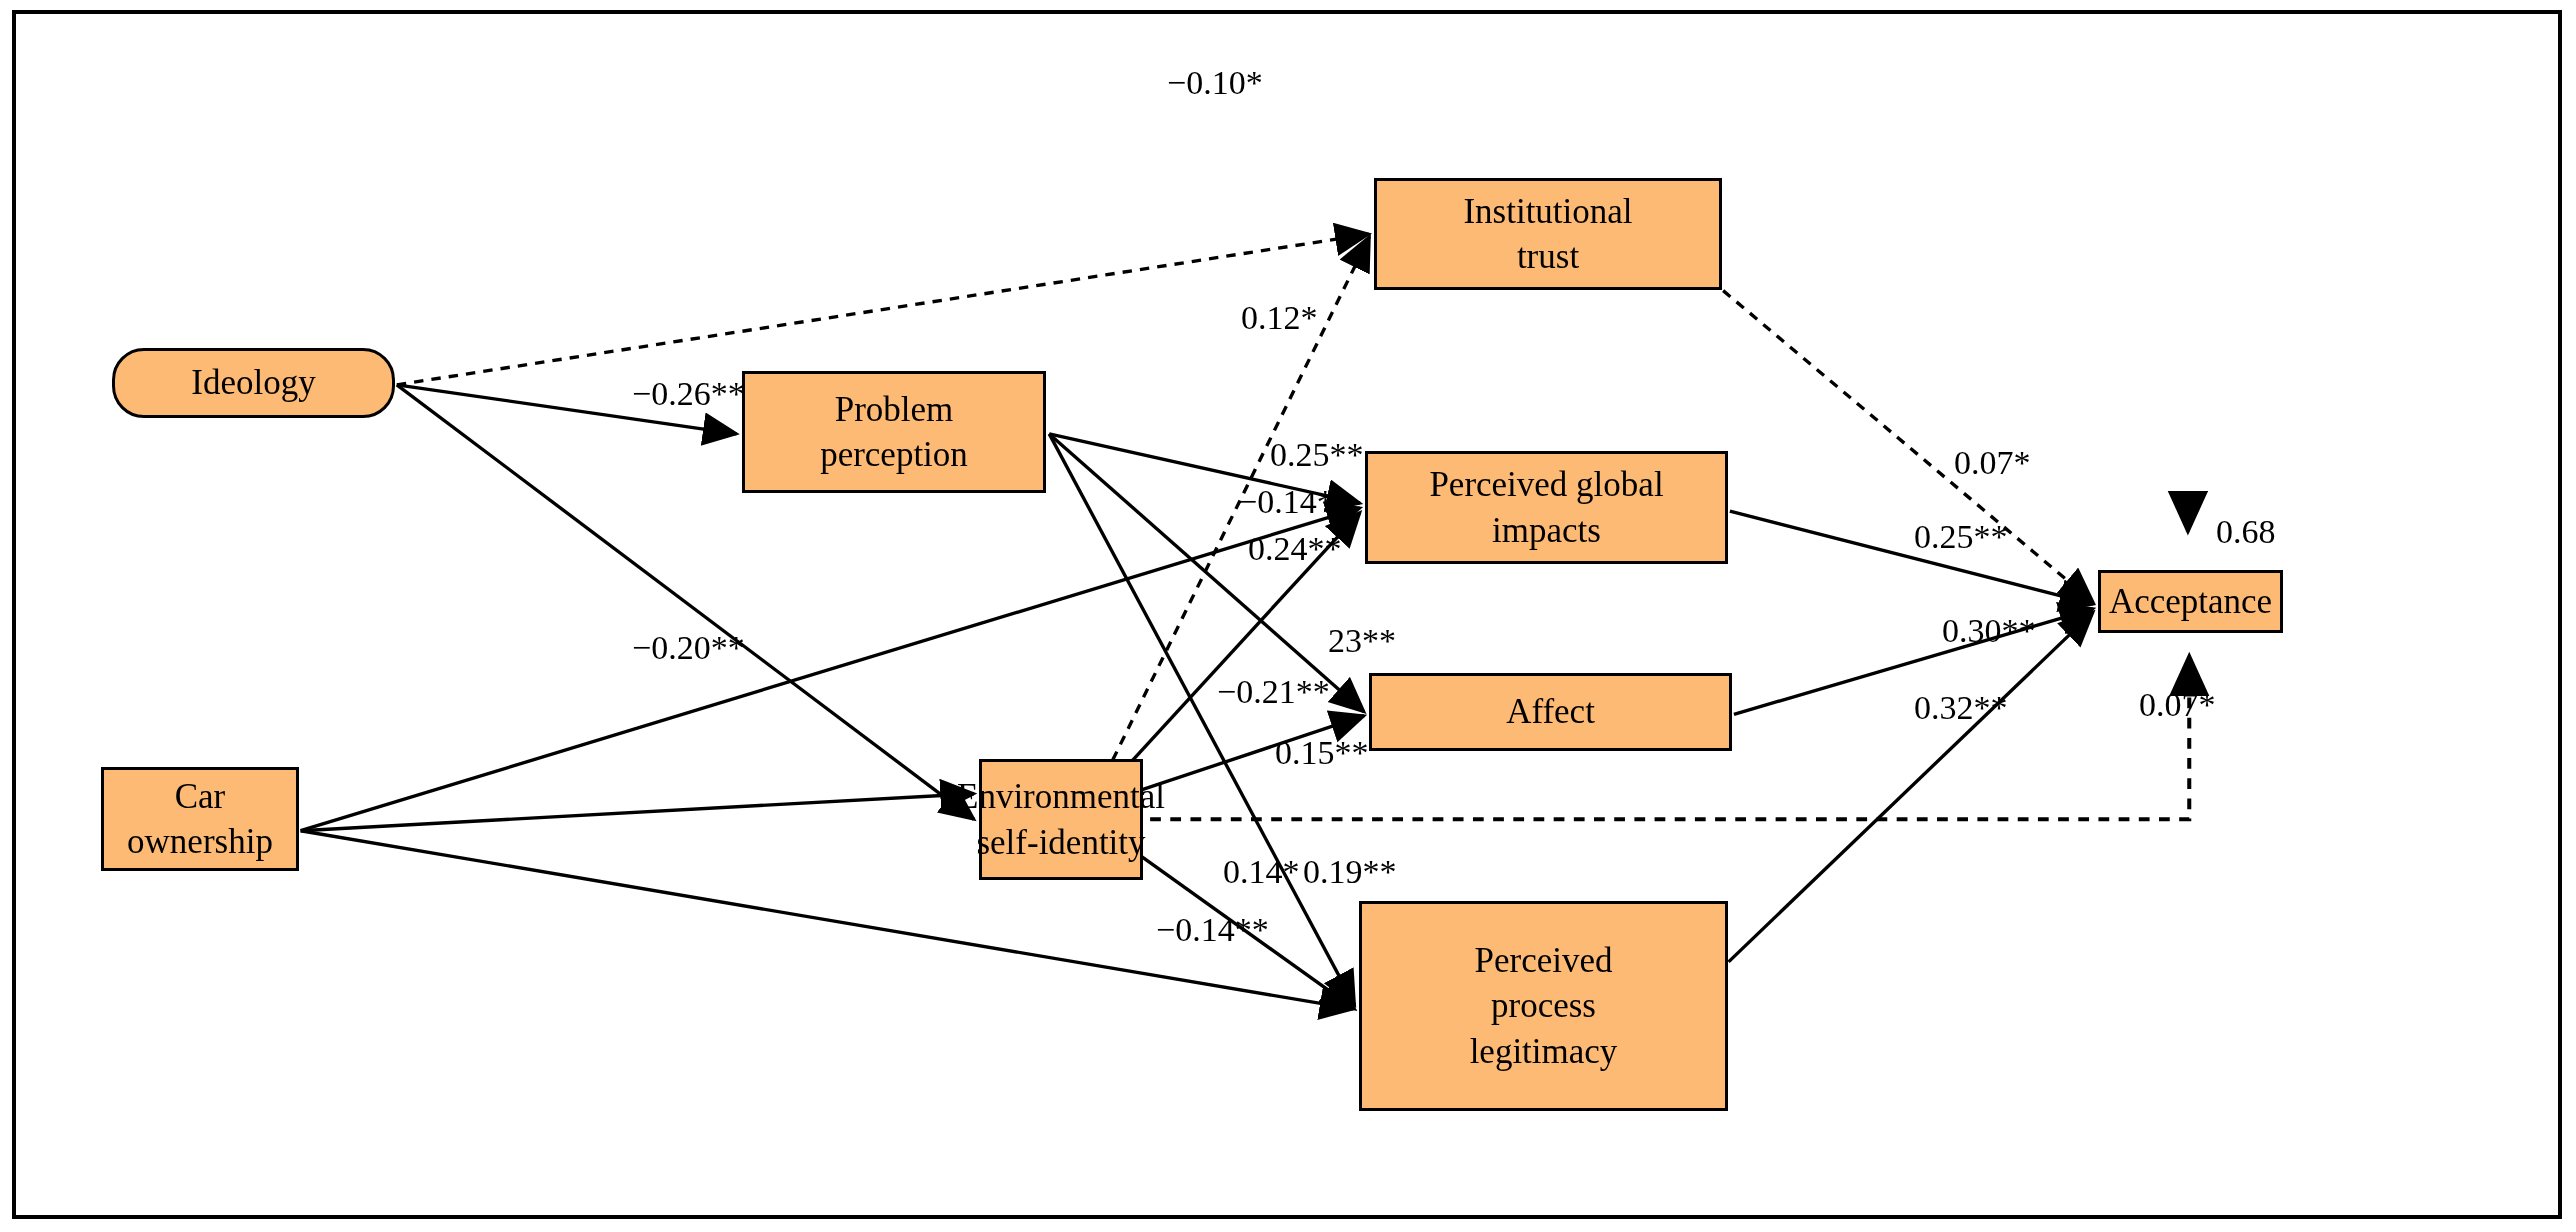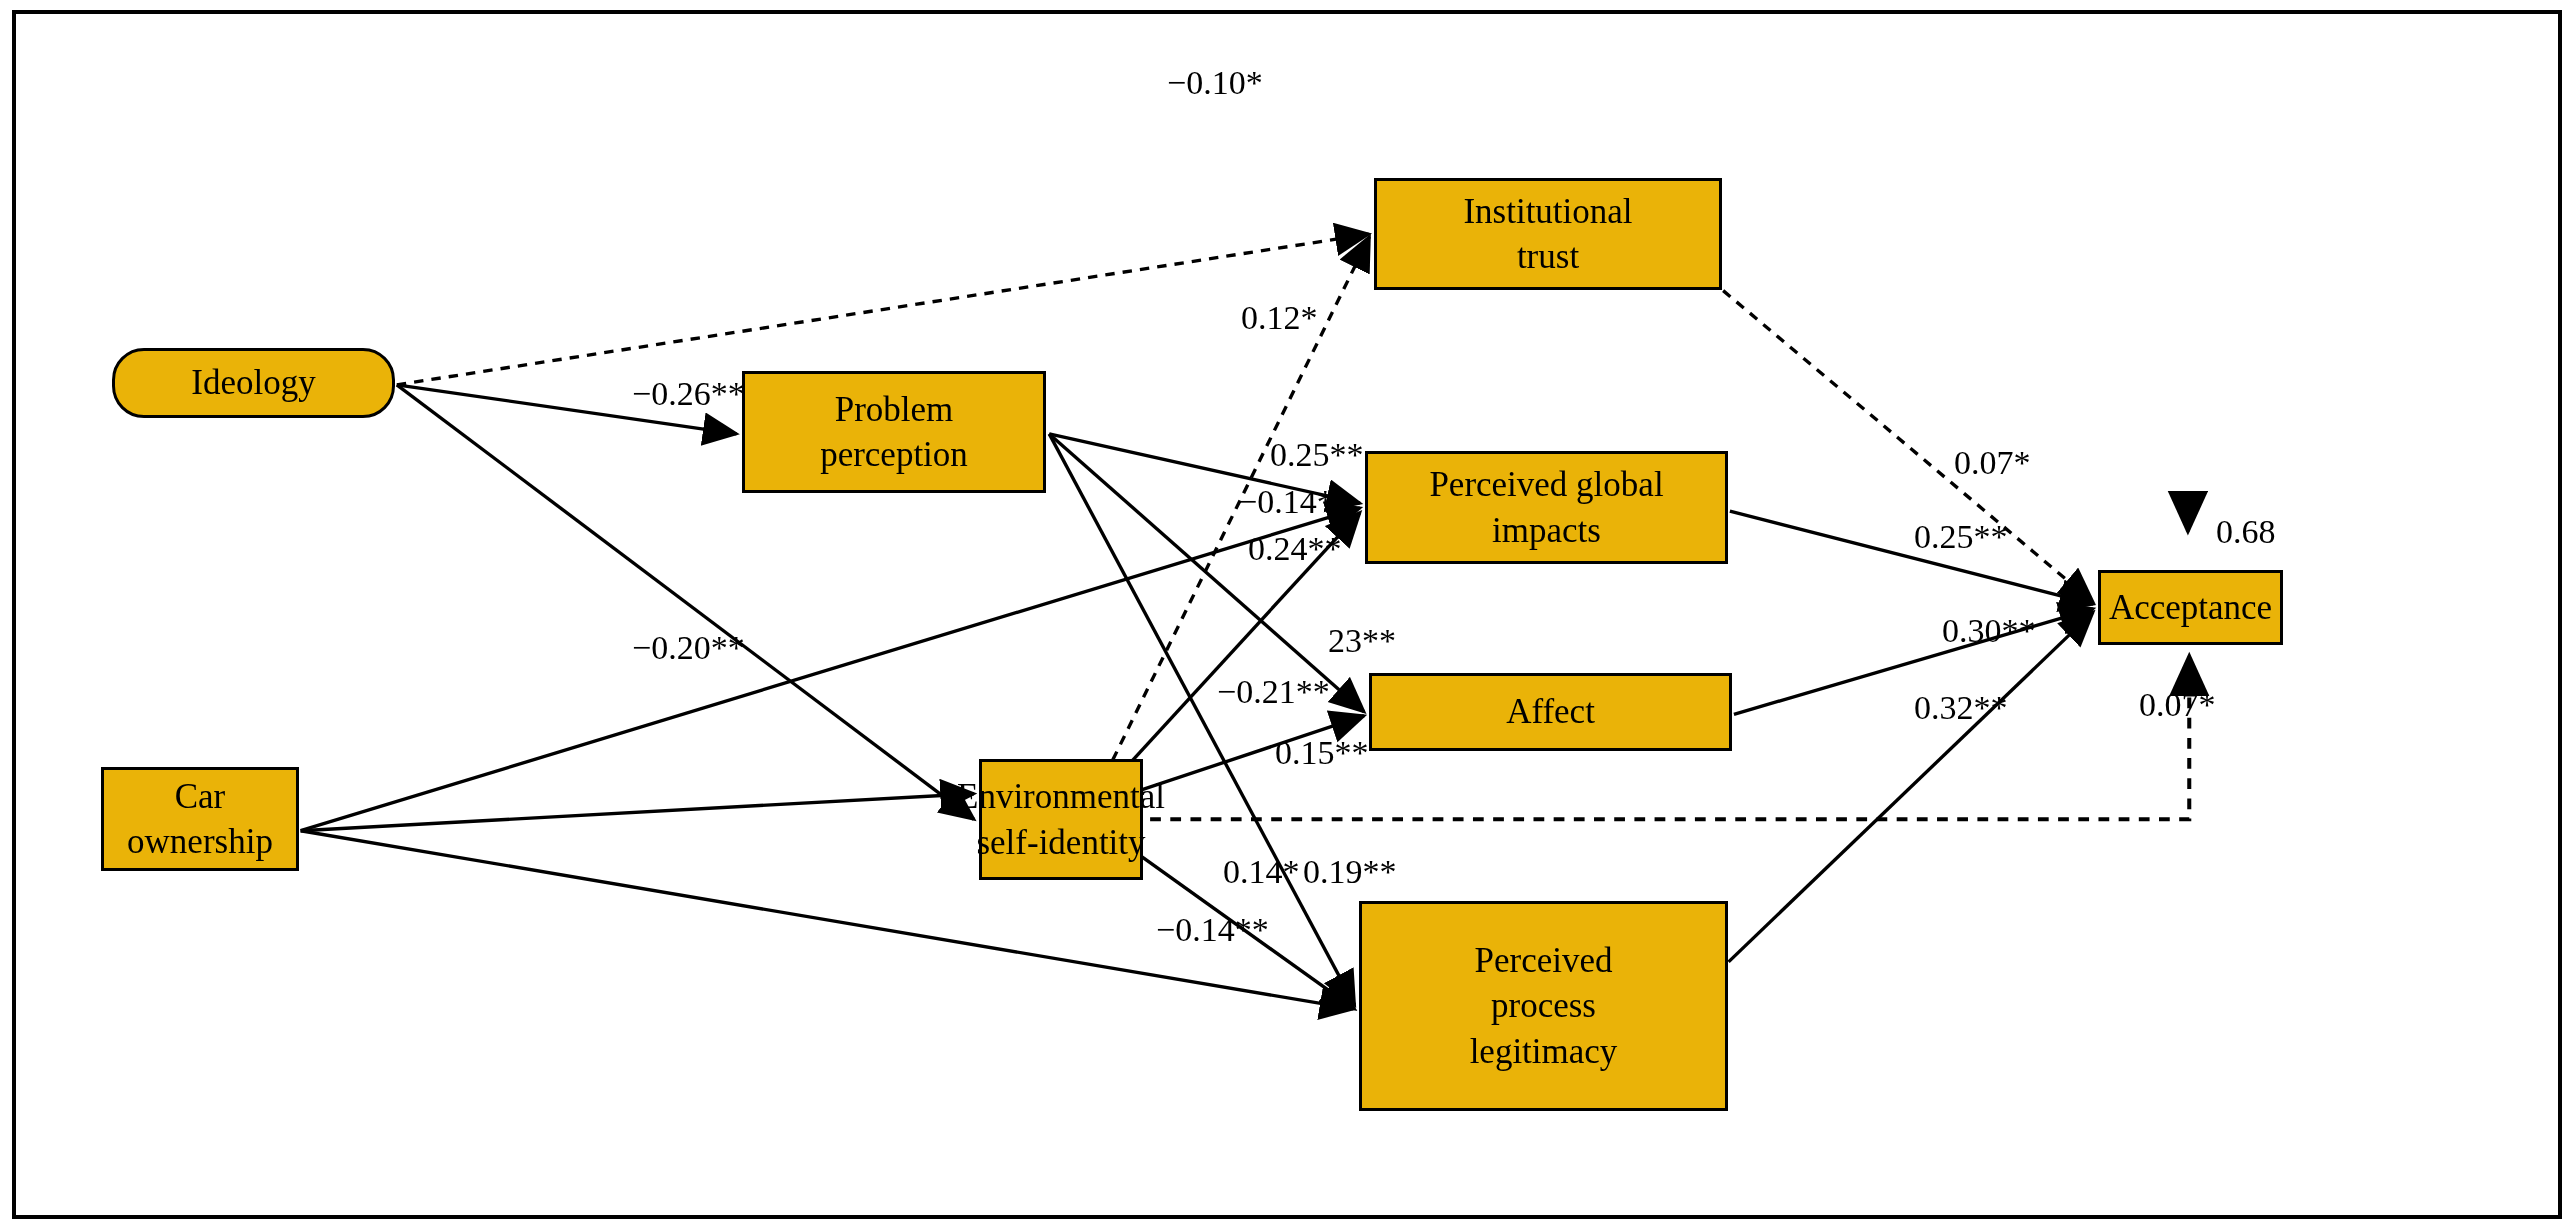--- a/index.html
+++ b/index.html
@@ -1,20 +1,20 @@
 <!DOCTYPE html>
 <html style="font-size:10.8px"><head>
 <meta charset="utf-8">
 <style>
   html,body{margin:0;padding:0;background:#ffffff;}
   body{font-family:"Liberation Serif", serif;}
   #stage{position:relative;width:2576px;height:1233px;background:#ffffff;overflow:hidden;}
   #frame{position:absolute;left:12px;top:10px;width:2550px;height:1209px;border:4px solid #000;box-sizing:border-box;background:#fff;}
   svg#paths{position:absolute;left:0;top:0;width:2576px;height:1233px;}
-  .nodebox{position:absolute;box-sizing:border-box;border:3.4px solid #000;background:#eab308;
+  .nodebox{position:absolute;box-sizing:border-box;border:3.4px solid #000;background:#fdba74;
            display:flex;align-items:center;justify-content:center;text-align:center;
            font-family:"Liberation Serif", serif;font-size:35px;color:#000;line-height:1.30;}
   .coef{position:absolute;font-family:"Liberation Serif", serif;font-size:34px;color:#000;white-space:nowrap;}
   .r2lab{position:absolute;font-family:"Liberation Serif", serif;font-size:34px;color:#000;white-space:nowrap;margin-top:12px;}
 </style>
 </head>
 <body>
 
 <div id="stage">
   <div id="frame"></div>
@@ -80,21 +80,21 @@
   </div>
 
   <div class="nodebox" style="left:1359px;top:901px;width:369px;height:210px;">
     <span class="ml">Perceived<br>process<br>legitimacy</span>
   </div>
 
   <div class="nodebox" style="left:1369px;top:673px;width:363px;height:78px;">
     <span>Affect</span>
   </div>
 
-  <div class="nodebox" style="left:2098px;top:570px;width:185px;height:75px;">
+  <div class="nodebox" style="left:2098px;top:570px;width:185px;height:63px;">
     <span>Acceptance</span>
   </div>
 
   <div class="coef" style="left:1167px;top:64px;">−0.10*</div>
   <div class="coef" style="left:632px;top:375px;">−0.26**</div>
   <div class="coef" style="left:632px;top:629px;">−0.20**</div>
   <div class="coef" style="left:1241px;top:299px;">0.12*</div>
 
   <div class="coef" style="left:1270px;top:436px;">0.25**</div>
   <div class="coef" style="left:1238px;top:483px;">−0.14**</div>

